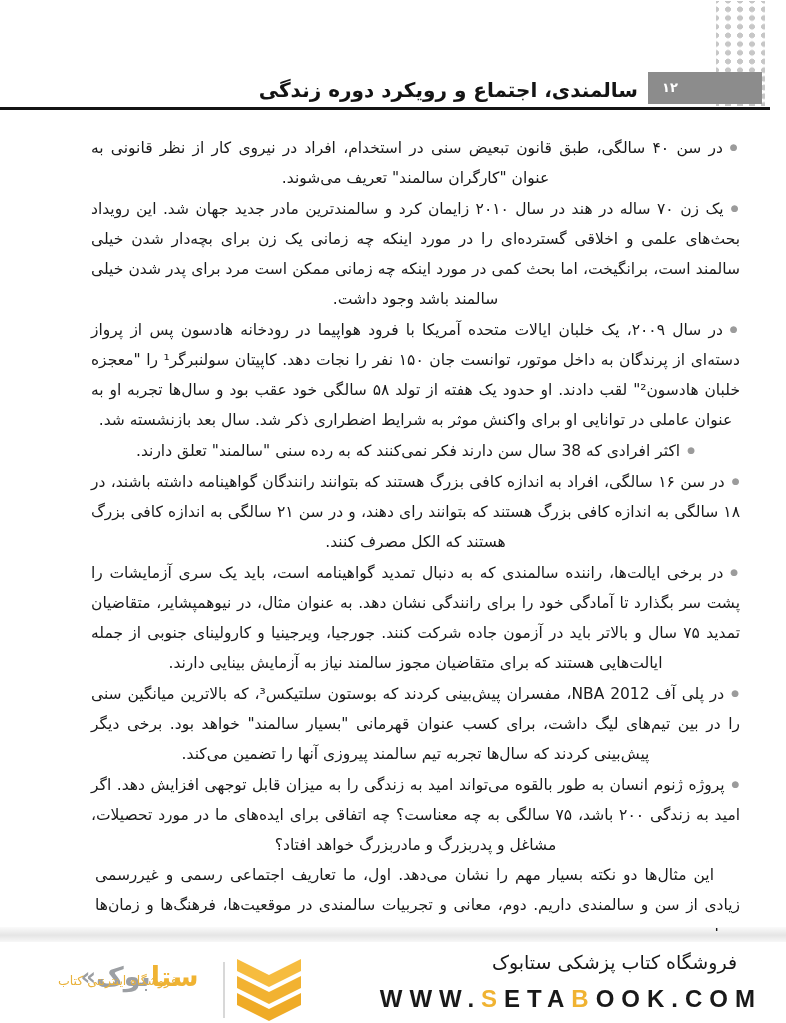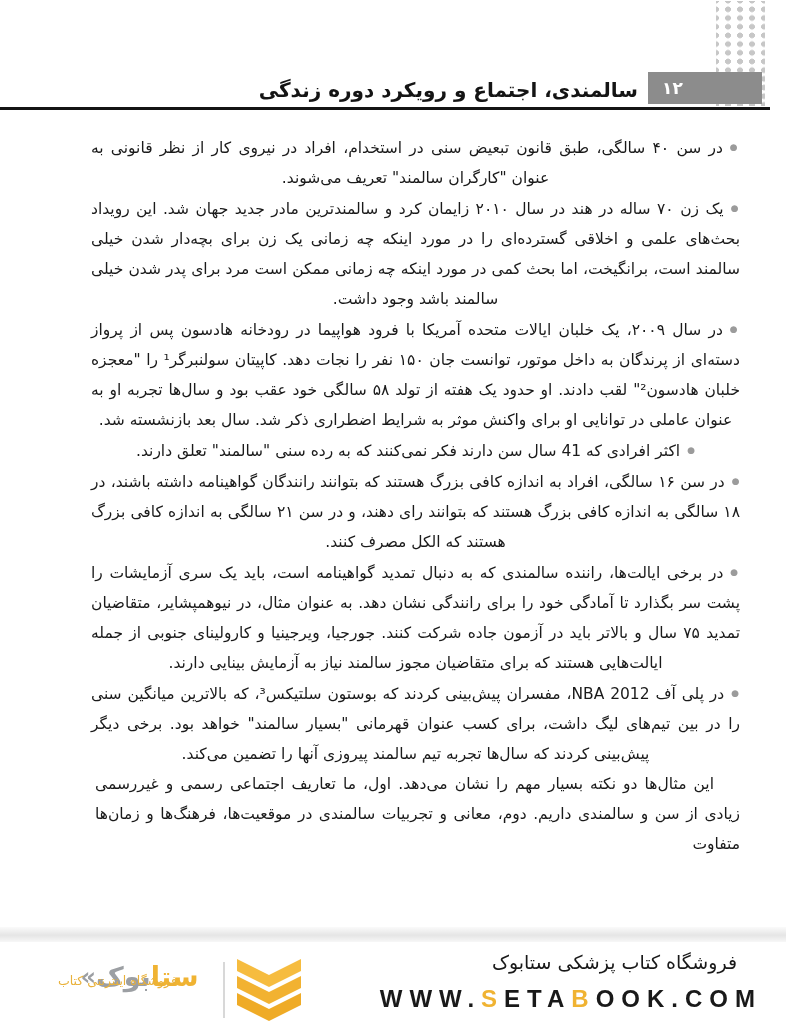--- a/index.html
+++ b/index.html
@@ -6,21 +6,21 @@
   .page{position:relative;width:786px;height:1023px;background:#ffffff;overflow:hidden;
         font-family:"DejaVu Sans",sans-serif;color:#1a1a1a;}
 
   
   .dots{position:absolute;left:716px;top:1px;width:49px;height:105px;
         background-image:radial-gradient(circle,#c7c7c7 2.7px,rgba(0,0,0,0) 3.1px);
         background-size:12px 8.7px;background-position:6px 4px;}
 
   
   .pagenum-box{position:absolute;left:648px;top:72px;width:114px;height:32px;background:#8c8c8c;}
-  .pagenum{position:absolute;left:14px;top:4px;color:#ffffff;font-weight:bold;font-size:17px;line-height:24px;}
+  .pagenum{position:absolute;left:14px;top:4px;color:#ffffff;font-weight:bold;font-size:13px;line-height:24px;}
   .chapter-title{position:absolute;right:148px;top:78px;font-size:20px;font-weight:bold;
                  direction:rtl;white-space:nowrap;color:#141414;}
   .header-rule{position:absolute;left:0;top:107px;width:770px;height:2.5px;background:#141414;}
 
   
   .body{position:absolute;top:132px;right:46px;left:47px;bottom:92px;overflow:hidden;
         direction:rtl;font-size:15.5px;line-height:30px;text-align:justify;}
   .body p{margin:0;}
   p.bullet{text-align:justify;text-align-last:center;margin-left:44px;}
   p.bullet::before{content:"●";color:#9b9b9b;font-size:9px;vertical-align:3px;margin-left:7px;}
@@ -55,24 +55,25 @@
   <div class="pagenum-box">
     <span class="pagenum">۱۲</span>
   </div>
   <div class="chapter-title">سالمندی، اجتماع و رویکرد دوره زندگی</div>
   <div class="header-rule"></div>
 
   <main class="body">
     <p class="bullet">در سن ۴۰ سالگی، طبق قانون تبعیض سنی در استخدام، افراد در نیروی کار از نظر قانونی به عنوان "کارگران سالمند" تعریف می‌شوند.</p>
     <p class="bullet">یک زن ۷۰ ساله در هند در سال ۲۰۱۰ زایمان کرد و سالمندترین مادر جدید جهان شد. این رویداد بحث‌های علمی و اخلاقی گسترده‌ای را در مورد اینکه چه زمانی یک زن برای بچه‌دار شدن خیلی سالمند است، برانگیخت، اما بحث کمی در مورد اینکه چه زمانی ممکن است مرد برای پدر شدن خیلی سالمند باشد وجود داشت.</p>
     <p class="bullet">در سال ۲۰۰۹، یک خلبان ایالات متحده آمریکا با فرود هواپیما در رودخانه هادسون پس از پرواز دسته‌ای از پرندگان به داخل موتور، توانست جان ۱۵۰ نفر را نجات دهد. کاپیتان سولنبرگر¹ را "معجزه خلبان هادسون²" لقب دادند. او حدود یک هفته از تولد ۵۸ سالگی خود عقب بود و سال‌ها تجربه او به عنوان عاملی در توانایی او برای واکنش موثر به شرایط اضطراری ذکر شد. سال بعد بازنشسته شد.</p>
-    <p class="bullet">اکثر افرادی که 41 سال سن دارند فکر نمی‌کنند که به رده سنی "سالمند" تعلق دارند.</p>
+    <p class="bullet">اکثر افرادی که 38 سال سن دارند فکر نمی‌کنند که به رده سنی "سالمند" تعلق دارند.</p>
     <p class="bullet">در سن ۱۶ سالگی، افراد به اندازه کافی بزرگ هستند که بتوانند رانندگان گواهینامه داشته باشند، در ۱۸ سالگی به اندازه کافی بزرگ هستند که بتوانند رای دهند، و در سن ۲۱ سالگی به اندازه کافی بزرگ هستند که الکل مصرف کنند.</p>
     <p class="bullet">در برخی ایالت‌ها، راننده سالمندی که به دنبال تمدید گواهینامه است، باید یک سری آزمایشات را پشت سر بگذارد تا آمادگی خود را برای رانندگی نشان دهد. به عنوان مثال، در نیوهمپشایر، متقاضیان تمدید ۷۵ سال و بالاتر باید در آزمون جاده شرکت کنند. جورجیا، ویرجینیا و کارولینای جنوبی از جمله ایالت‌هایی هستند که برای متقاضیان مجوز سالمند نیاز به آزمایش بینایی دارند.</p>
     <p class="bullet">در پلی آف 2012 NBA، مفسران پیش‌بینی کردند که بوستون سلتیکس³، که بالاترین میانگین سنی را در بین تیم‌های لیگ داشت، برای کسب عنوان قهرمانی "بسیار سالمند" خواهد بود. برخی دیگر پیش‌بینی کردند که سال‌ها تجربه تیم سالمند پیروزی آنها را تضمین می‌کند.</p>
+    <p class="bullet">پروژه ژنوم انسان به طور بالقوه می‌تواند امید به زندگی را به میزان قابل توجهی افزایش دهد. اگر امید به زندگی ۲۰۰ باشد، ۷۵ سالگی به چه معناست؟ چه اتفاقی برای ایده‌های ما در مورد تحصیلات، مشاغل و پدربزرگ و مادربزرگ خواهد افتاد؟</p>
     <p class="closing">این مثال‌ها دو نکته بسیار مهم را نشان می‌دهد. اول، ما تعاریف اجتماعی رسمی و غیررسمی زیادی از سن و سالمندی داریم. دوم، معانی و تجربیات سالمندی در موقعیت‌ها، فرهنگ‌ها و زمان‌ها متفاوت</p>
   </main>
 
   <div class="page-shade"></div>
 
   <div class="store-name">فروشگاه کتاب پزشکی ستابوک</div>
 
   <div class="store-url"><span>WWW.</span><span class="gold">S</span><span>ETA</span><span class="gold">B</span><span>OOK.COM</span></div>
 
   <svg class="logo-emblem" viewBox="0 0 64 62" xmlns="http://www.w3.org/2000/svg">

